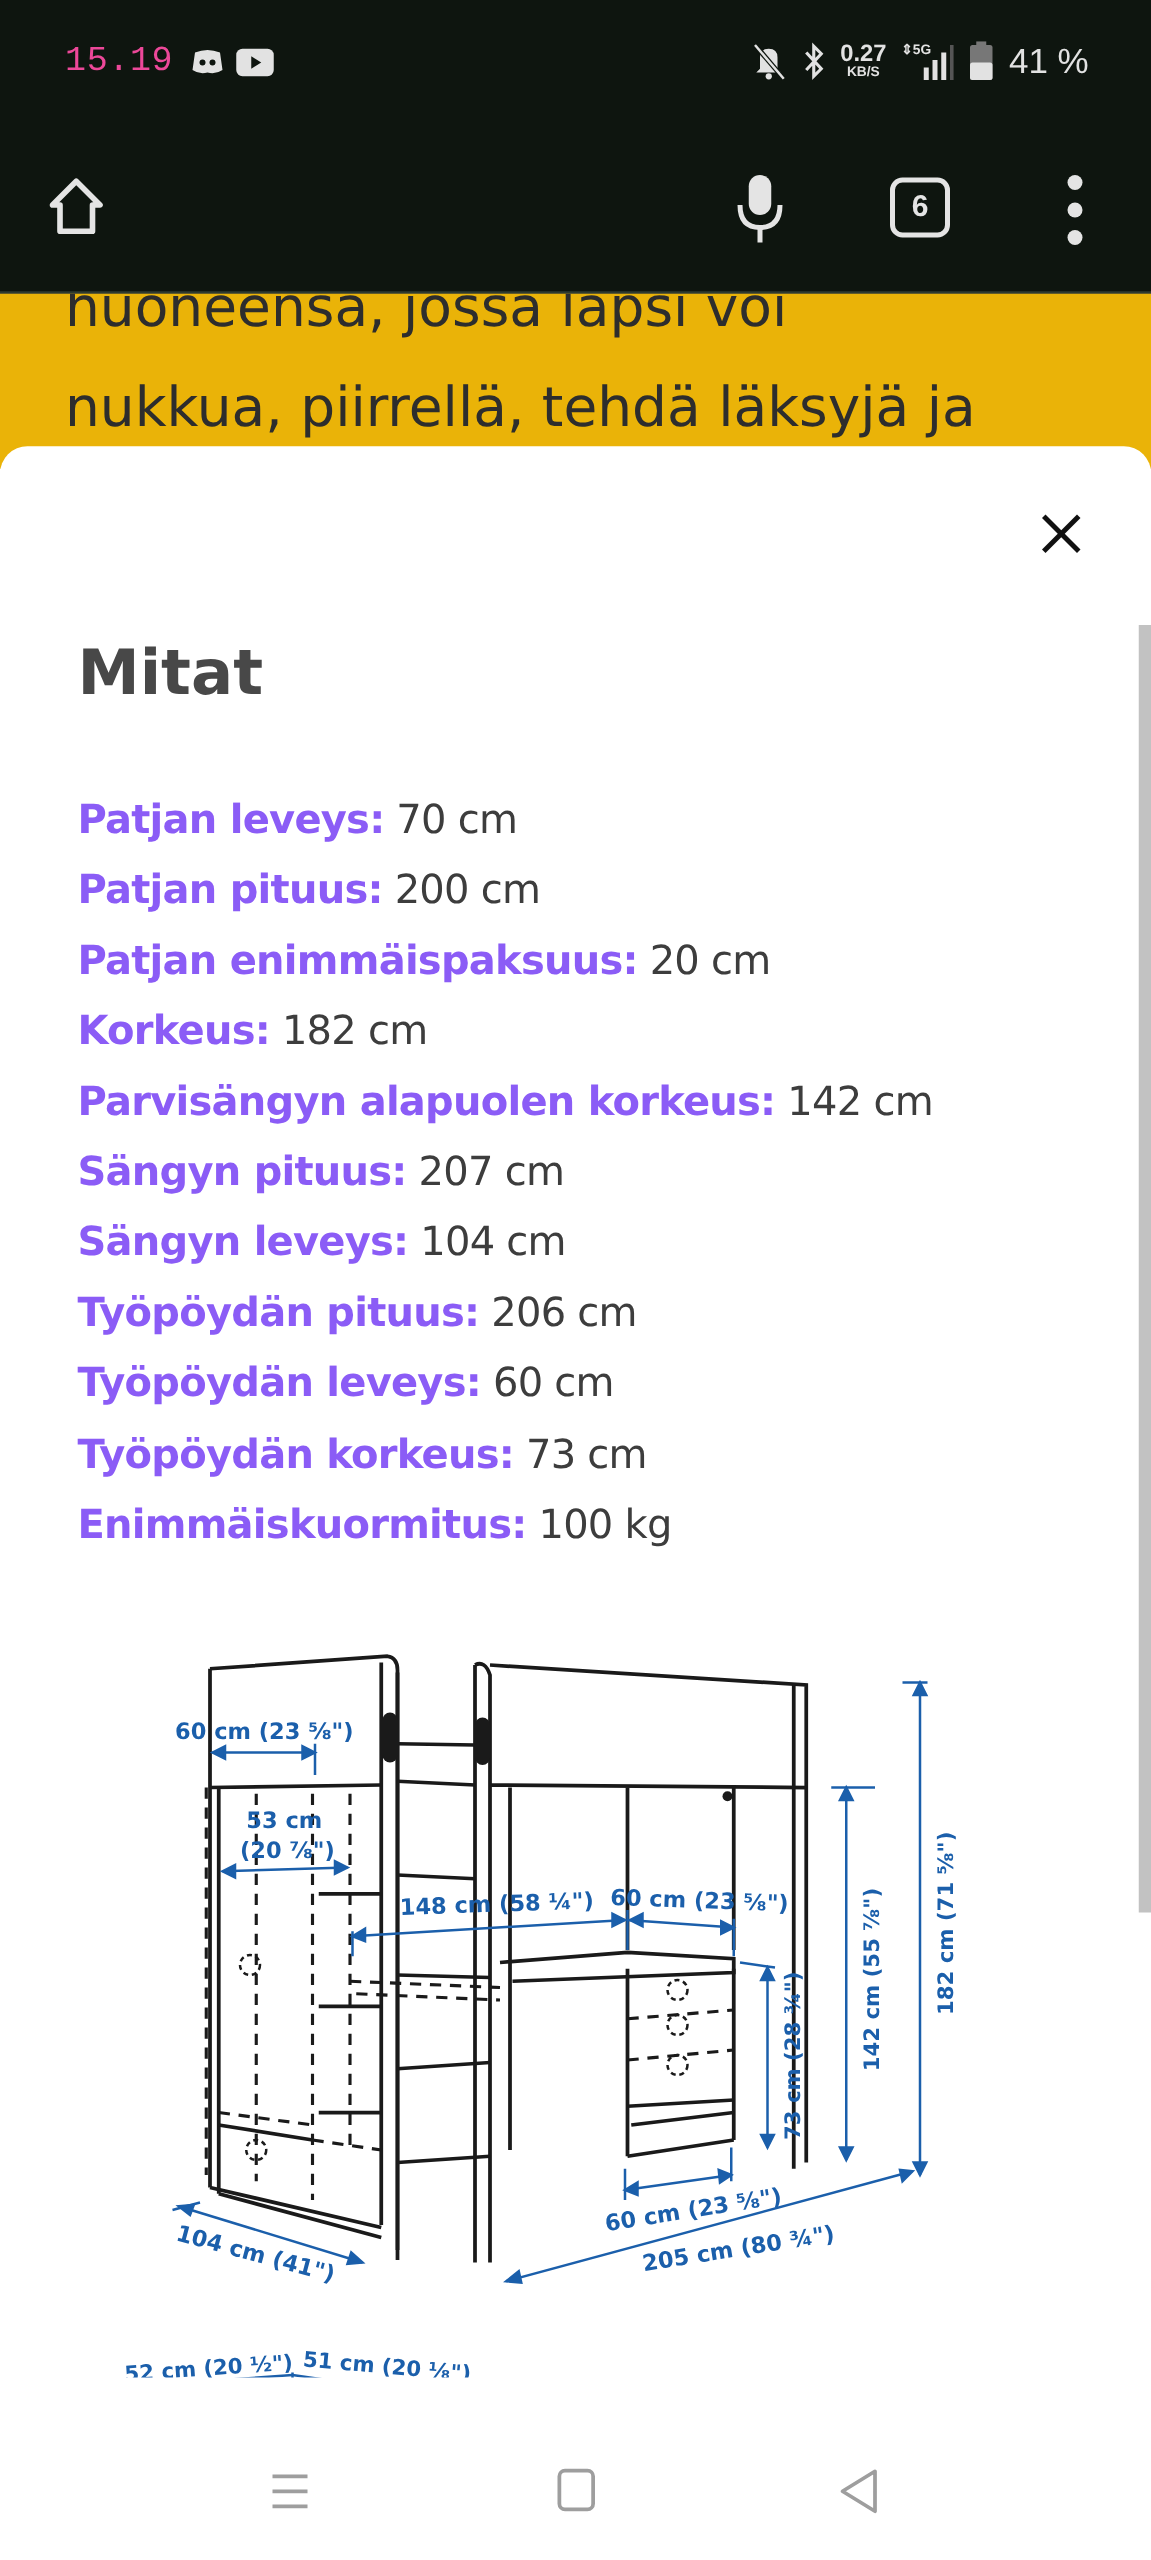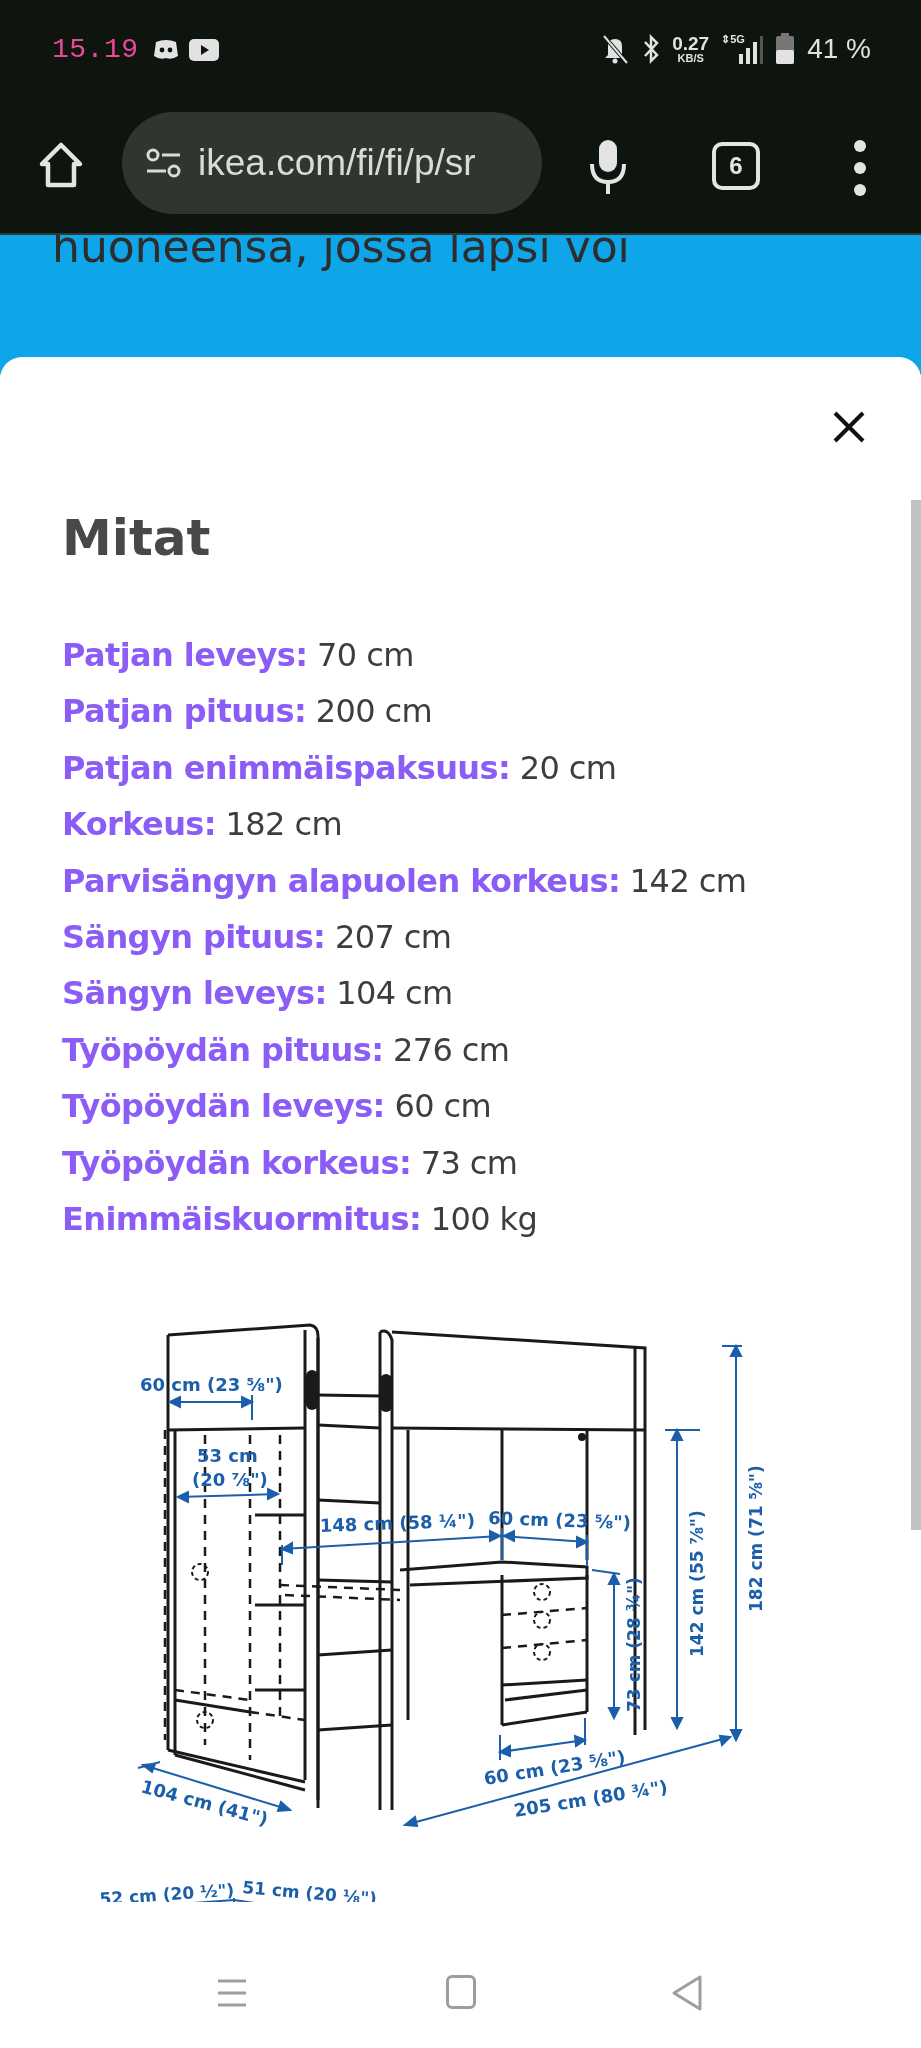--- a/index.html
+++ b/index.html
@@ -20,21 +20,21 @@
   .toolbar { position: absolute; left: 0; top: 100px; width: 921px; height: 135px; background: #0e150f; border-bottom: 2px solid #2e3a30; }
   .home-btn { position: absolute; left: 36px; top: 40px; width: 50px; height: 50px; }
   .url-bar { position: absolute; left: 122px; top: 12px; width: 420px; height: 102px; background: #2e362f; border-radius: 51px; display: flex; align-items: center; padding-left: 22px; }
   .url-text { font-family: "Liberation Sans", sans-serif; font-size: 37px; color: #d8dcd8; margin-left: 14px; white-space: nowrap; overflow: hidden; width: 320px; }
   .mic-btn { position: absolute; left: 588px; top: 38px; width: 40px; height: 58px; }
   .tabs-btn { position: absolute; left: 712px; top: 42px; width: 48px; height: 48px; border: 4px solid #e4e4e4; border-radius: 10px; color: #e4e4e4; font-family: "Liberation Sans", sans-serif; font-size: 24px; display: flex; align-items: center; justify-content: center; font-weight: bold; }
   .menu-btn { position: absolute; left: 848px; top: 40px; width: 24px; height: 56px; display: flex; flex-direction: column; align-items: center; justify-content: space-between; }
   .menu-btn span { width: 12px; height: 12px; background: #e4e4e4; border-radius: 50%; display: block; }
 
   
-  .bg-page { position: absolute; left: 0; top: 235px; width: 921px; height: 140px; background: #0ea5e9; overflow: hidden; }
+  .bg-page { position: absolute; left: 0; top: 235px; width: 921px; height: 140px; background: #eab308; overflow: hidden; }
   .bg-text { position: absolute; left: 52px; font-family: "DejaVu Sans", sans-serif; font-size: 44px; color: #2d2d2d; white-space: nowrap; }
 
   
   .sheet { position: absolute; left: 0; top: 357px; width: 921px; height: 1600px; background: #fff; border-radius: 22px 22px 0 0; }
   .close-btn { position: absolute; right: 52px; top: 50px; width: 40px; height: 40px; }
   .scrollbar { position: absolute; right: 0; top: 143px; width: 10px; height: 1030px; background: #c2c2c2; }
 
   .title { position: absolute; left: 62px; top: 152px; font-family: "DejaVu Sans", sans-serif; font-weight: bold; font-size: 50px; color: #484848; }
   .specs { position: absolute; left: 62px; top: 270px; list-style: none; }
   .spec-row { font-family: "DejaVu Sans", sans-serif; font-size: 32px; line-height: 56.4px; color: #3d3d3d; white-space: nowrap; letter-spacing: -0.6px; }
@@ -94,64 +94,56 @@
         <rect x="1" y="17" width="18" height="14" rx="2" fill="#e2e2e2"></rect>
       </svg>
     <span class="battery-pct">41 %</span>
   </div>
 </div>
 
 <div class="toolbar">
   <svg class="home-btn" viewBox="0 0 50 50">
       <path d="M6 24 L25 5 L44 24 L38 24 L38 45 L12 45 L12 24 Z" fill="none" stroke="#e4e4e4" stroke-width="4.5" stroke-linejoin="round"></path>
     </svg>
-  <div class="url-bar">
-    <svg width="40" height="34" viewBox="0 0 40 34">
-        <circle cx="9" cy="9" r="5" fill="none" stroke="#d8dcd8" stroke-width="3"></circle>
-        <line x1="18" y1="9" x2="36" y2="9" stroke="#d8dcd8" stroke-width="3"></line>
-        <line x1="3" y1="25" x2="22" y2="25" stroke="#d8dcd8" stroke-width="3"></line>
-        <circle cx="30" cy="25" r="5" fill="none" stroke="#d8dcd8" stroke-width="3"></circle>
-      </svg>
-    <span class="url-text">ikea.com/fi/fi/p/sr</span>
-  </div>
   <svg class="mic-btn" viewBox="0 0 40 58">
       <rect x="11" y="2" width="18" height="32" rx="9" fill="#e4e4e4"></rect>
       <path d="M4 26 Q4 44 20 44 Q36 44 36 26" fill="none" stroke="#e4e4e4" stroke-width="4"></path>
       <line x1="20" y1="44" x2="20" y2="56" stroke="#e4e4e4" stroke-width="4"></line>
     </svg>
   <div class="tabs-btn">6</div>
   <div class="menu-btn">
       <span></span>
       <span></span>
       <span></span>
     </div>
 </div>
 
 <div class="bg-page">
   <div class="bg-text" style="top:-14px;">huoneensa, jossa lapsi voi</div>
+  <div class="bg-text" style="top:66px;">nukkua, piirrellä, tehdä läksyjä ja</div>
 </div>
 
 <div class="sheet">
   <svg class="close-btn" viewBox="0 0 40 40">
       <line x1="6" y1="6" x2="34" y2="34" stroke="#111" stroke-width="4"></line>
       <line x1="34" y1="6" x2="6" y2="34" stroke="#111" stroke-width="4"></line>
     </svg>
   <div class="scrollbar"></div>
 
   <h2 class="title">Mitat</h2>
 
   <ul class="specs">
     <li class="spec-row"><span class="lbl">Patjan leveys:</span> <span class="val">70 cm</span></li>
     <li class="spec-row"><span class="lbl">Patjan pituus:</span> <span class="val">200 cm</span></li>
     <li class="spec-row"><span class="lbl">Patjan enimmäispaksuus:</span> <span class="val">20 cm</span></li>
     <li class="spec-row"><span class="lbl">Korkeus:</span> <span class="val">182 cm</span></li>
     <li class="spec-row"><span class="lbl">Parvisängyn alapuolen korkeus:</span> <span class="val">142 cm</span></li>
     <li class="spec-row"><span class="lbl">Sängyn pituus:</span> <span class="val">207 cm</span></li>
     <li class="spec-row"><span class="lbl">Sängyn leveys:</span> <span class="val">104 cm</span></li>
-    <li class="spec-row"><span class="lbl">Työpöydän pituus:</span> <span class="val">276 cm</span></li>
+    <li class="spec-row"><span class="lbl">Työpöydän pituus:</span> <span class="val">206 cm</span></li>
     <li class="spec-row"><span class="lbl">Työpöydän leveys:</span> <span class="val">60 cm</span></li>
     <li class="spec-row"><span class="lbl">Työpöydän korkeus:</span> <span class="val">73 cm</span></li>
     <li class="spec-row"><span class="lbl">Enimmäiskuormitus:</span> <span class="val">100 kg</span></li>
   </ul>
 
   <div class="diagram">
     <svg width="921" height="600" viewBox="0 1302 921 600">
       <g stroke="#1a1a1a" stroke-width="3" fill="none">
 
         <path d="M168 1335 L310 1325 Q318 1326 318 1336 L318 1800"></path>

